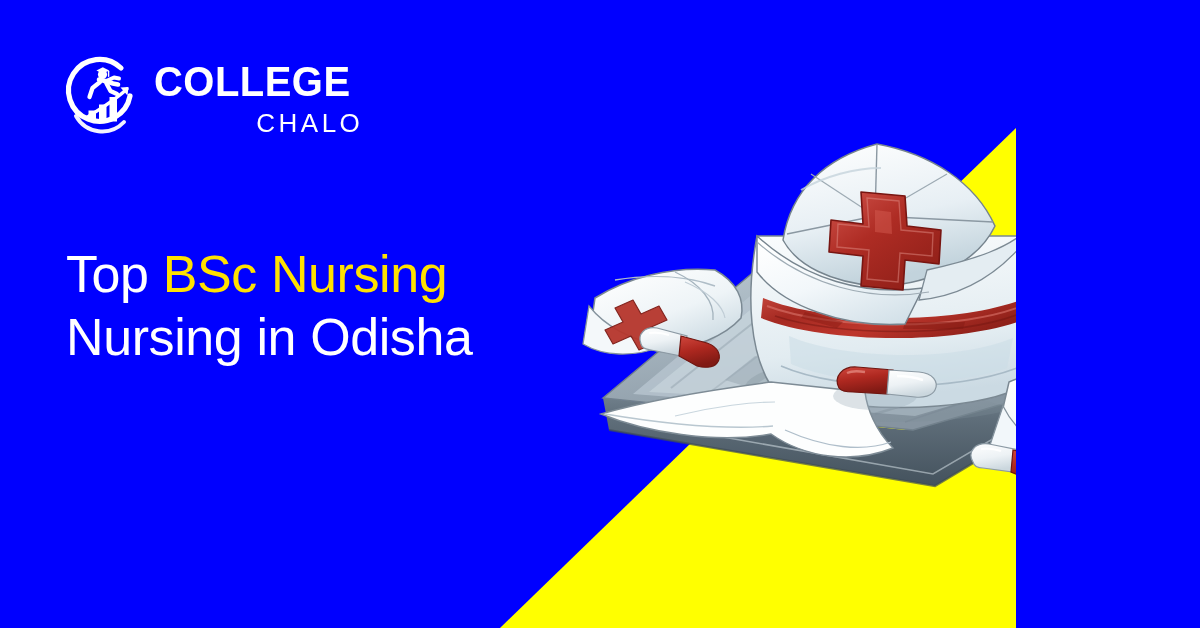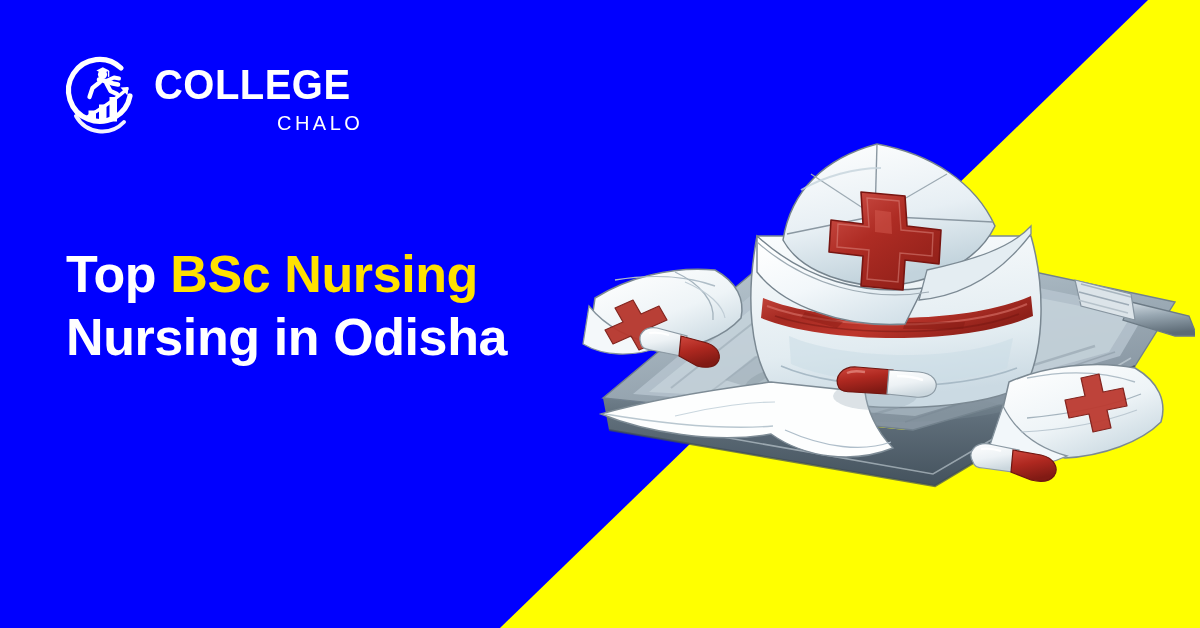--- a/index.html
+++ b/index.html
@@ -5,21 +5,21 @@
   * { margin:0; padding:0; box-sizing:border-box; }
   html,body { width:1200px; height:628px; overflow:hidden; }
   body {
     font-family: "Liberation Sans", sans-serif;
     background:#0000FF;
     position:relative;
   }
 
   #banner {
     position:absolute; inset:0;
-    width:1200px; height:628px;
+    width:1016px; height:628px;
     background:#0000FF;
     overflow:hidden;
   }
 
   
   #yellow-wedge {
     position:absolute; inset:0;
     width:1200px; height:628px;
     background:#FFFF00;
     clip-path: polygon(1148px 0, 1200px 0, 1200px 628px, 500px 628px);
@@ -36,35 +36,35 @@
     color:#FFFFFF;
     font-size:43px;
     font-weight:bold;
     letter-spacing:0.5px;
     transform:scaleX(0.93);
     transform-origin:left center;
     font-family:"Liberation Sans", sans-serif;
   }
   #logo-chalo {
     color:#FFFFFF;
-    font-size:20px;
+    font-size:26px;
     font-weight:normal;
     letter-spacing:3.5px;
     margin-top:7px;
     margin-right:2px;
     font-family:"Liberation Sans", sans-serif;
   }
 
   
   #headline {
     position:absolute;
     left:66px; top:243px;
     width:560px;
     font-size:52px;
-    font-weight:bold;
+    font-weight:normal;
     line-height:1.22;
     color:#FFFFFF;
     letter-spacing:-0.4px;
     font-family:"Liberation Sans", sans-serif;
   }
   .hl-white { color:#FFFFFF; }
   .hl-yellow { color:#FFE100; }
 
   
   #illustration {

